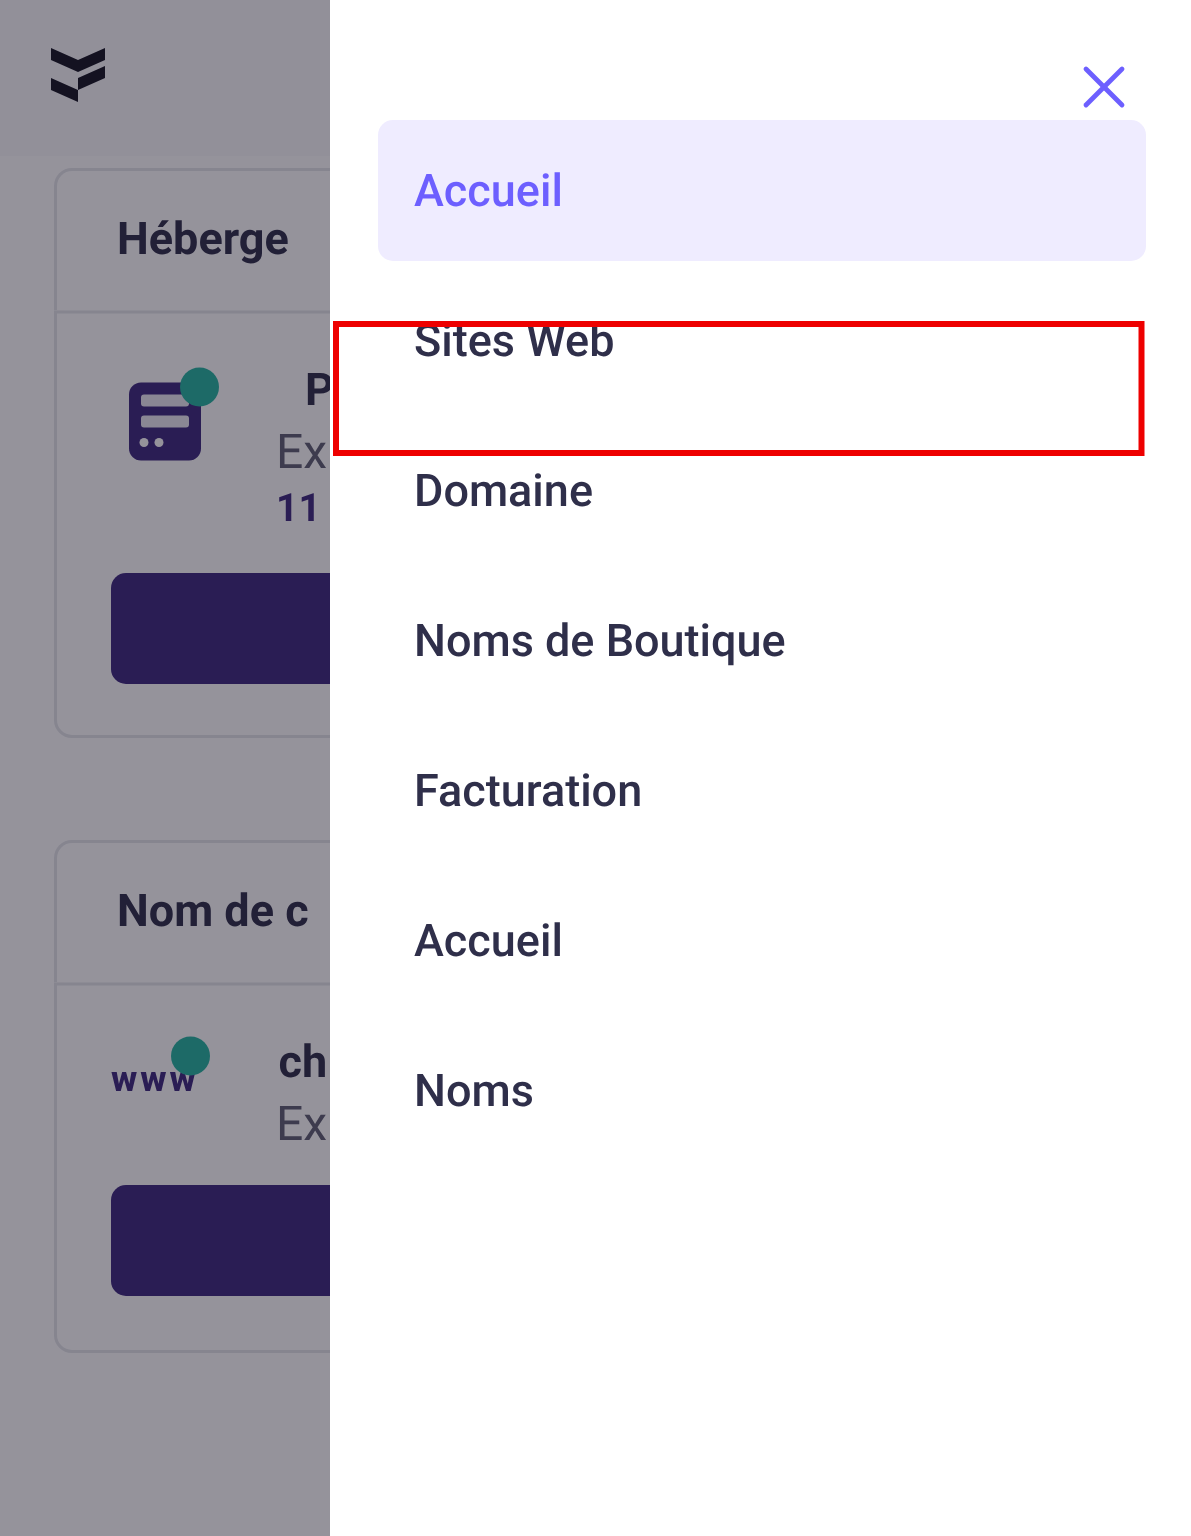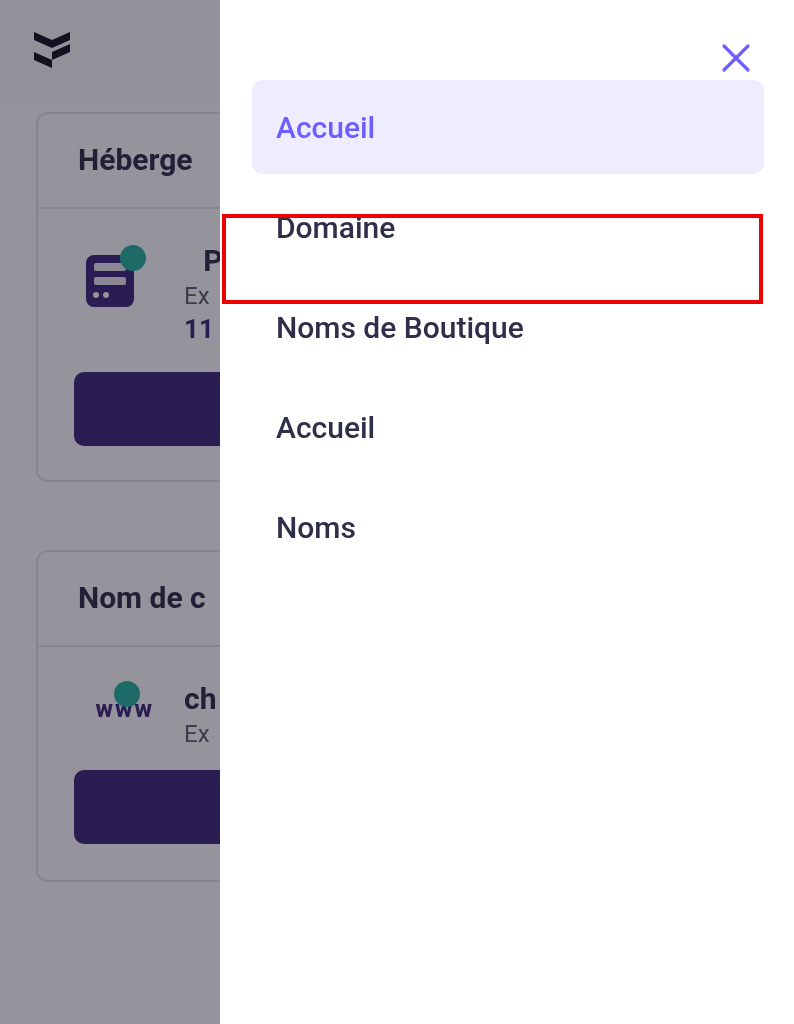--- a/index.html
+++ b/index.html
@@ -58,21 +58,21 @@
   .card-icon {
     position: relative;
     width: 80px;
     flex-shrink: 0;
     display: flex;
     align-items: center;
     justify-content: center;
     padding-top: 6px;
   }
   .plan-title { font-size: 30px; font-weight: 700; color: var(--ink); text-align: right; }
-  .plan-sub   { font-size: 24px; color: #5f6073; margin-top: 4px; }
+  .plan-sub   { font-size: 32px; color: #5f6073; margin-top: 4px; }
   .plan-sub2  { font-size: 26px; font-weight: 700; color: var(--purple-deep); margin-top: 4px; }
   .cta {
     display: block;
     width: 100%;
     height: 74px;
     border: none;
     border-radius: 10px;
     background: var(--purple-deep);
   }
 
@@ -89,21 +89,21 @@
     align-items: flex-start;
     gap: 30px;
     margin-bottom: 22px;
   }
   .www-text {
     font-size: 24px;
     font-weight: 800;
     letter-spacing: 2px;
     color: var(--purple-deep);
   }
-  .www-wrap { position: relative; width: 80px; flex-shrink: 0; padding-top: 14px; text-align: right; }
+  .www-wrap { position: relative; width: 80px; flex-shrink: 0; padding-top: 14px; text-align: left; }
   .status-dot {
     position: absolute;
     width: 26px;
     height: 26px;
     border-radius: 50%;
     background: var(--teal);
   }
 
   
   .dim {
@@ -232,26 +232,32 @@
       <line x1="6" y1="6" x2="30" y2="30"></line>
       <line x1="30" y1="6" x2="6" y2="30"></line>
     </svg>
   </span>
 
   <div class="nav-list">
     <div class="nav-item active">
         <span>Accueil</span>
       </div>
     <div class="nav-item">
+        <span>Sites Web</span>
+      </div>
+    <div class="nav-item">
         <span>Domaine</span>
       </div>
     <div class="nav-item">
         <span>Noms de Boutique</span>
       </div>
     <div class="nav-item">
+        <span>Facturation</span>
+      </div>
+    <div class="nav-item">
         <span>Accueil</span>
       </div>
     <div class="nav-item">
         <span>Noms</span>
       </div>
   </div>
 </div>
 
 <div class="highlight"></div>
 

